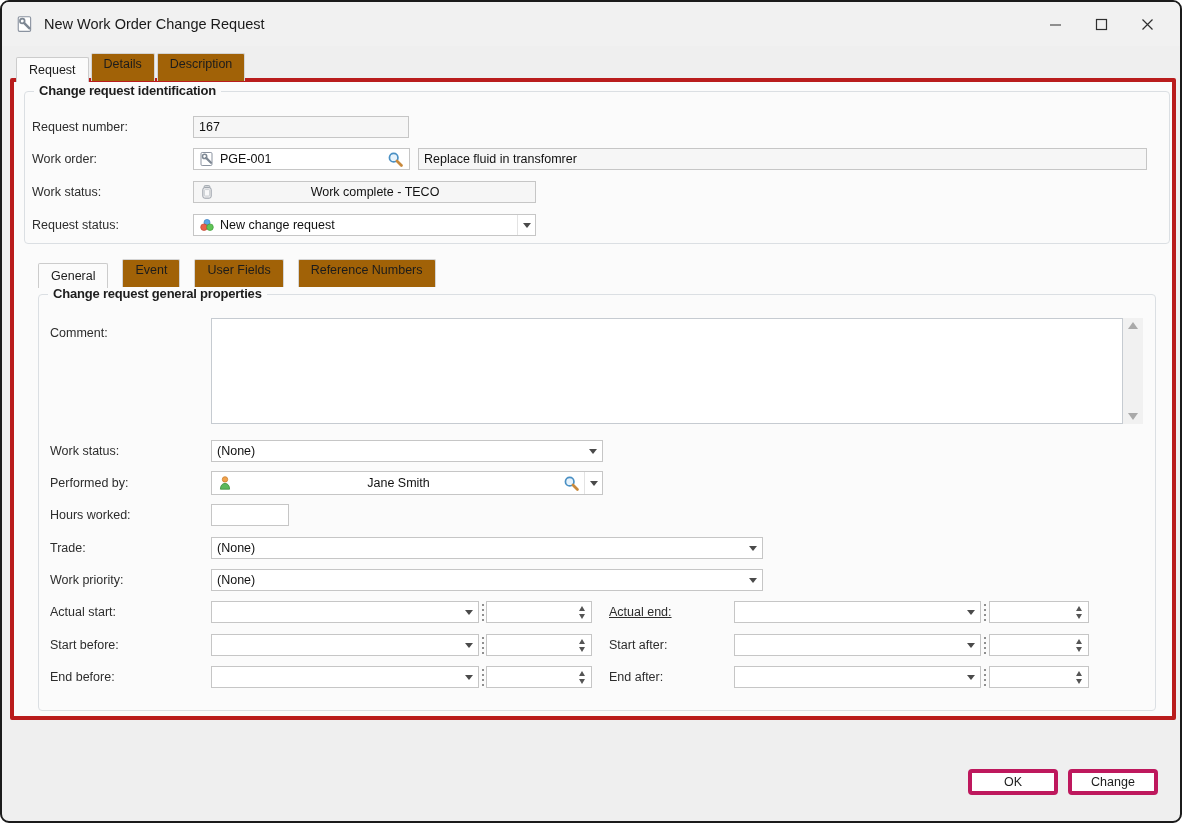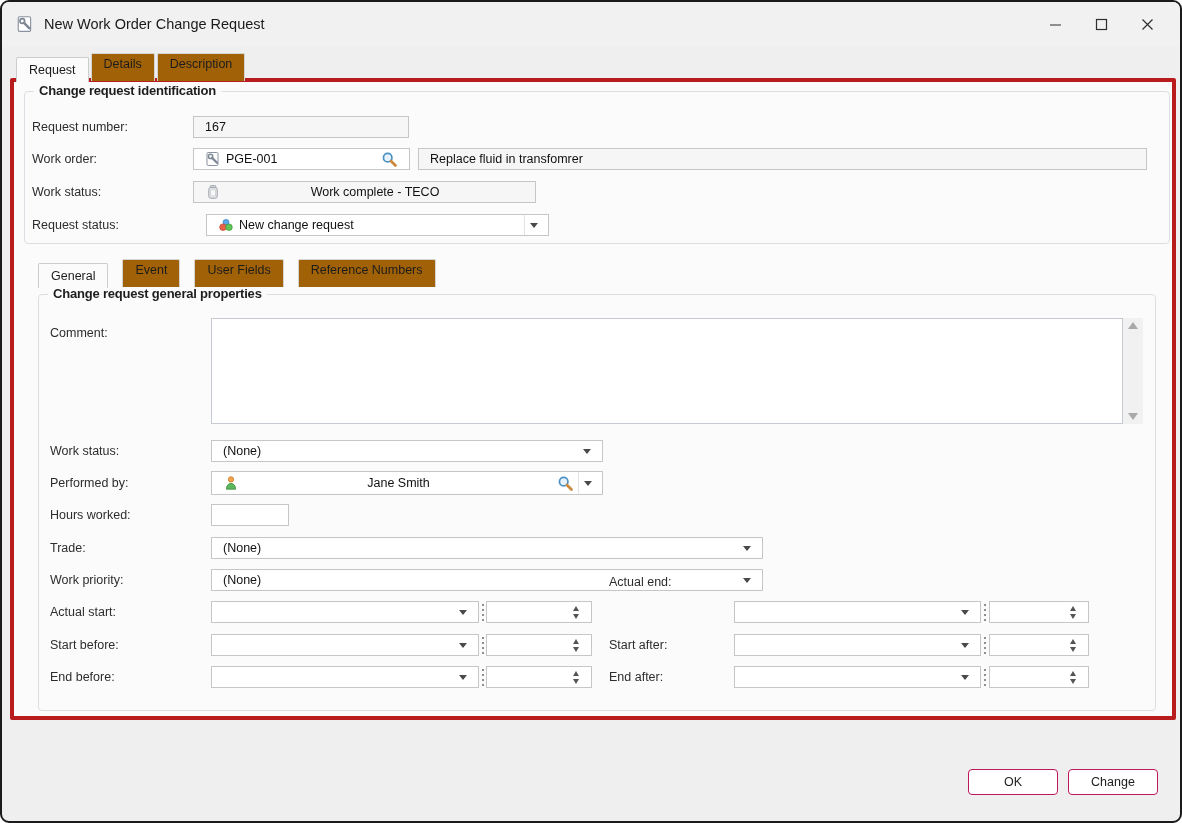--- a/index.html
+++ b/index.html
@@ -24,21 +24,21 @@
   
   .page{position:absolute;left:8px;top:76px;width:1166px;height:642px;box-sizing:border-box;
         background:#fbfbfb;border:4px solid #b91c1c;border-radius:2px;}
   
   .grp{position:absolute;box-sizing:border-box;border:1px solid #dbdfe3;border-radius:4px;}
   .grp-title{position:absolute;top:-9px;left:9px;padding:0 5px;background:#fbfbfb;
              font-size:13px;font-weight:bold;color:#1d1d1d;letter-spacing:-0.2px;}
   
   .lbl{position:absolute;font-size:12.5px;color:#2d2d2d;line-height:22px;white-space:nowrap;}
   .fld{position:absolute;box-sizing:border-box;height:22px;background:#ffffff;border:1px solid #c6c6c6;
-       display:flex;align-items:center;padding:0 11px;font-size:12.5px;color:#111;overflow:hidden;}
+       display:flex;align-items:center;padding:0 5px;font-size:12.5px;color:#111;overflow:hidden;}
   .fld.readonly{background:#f6f6f6;}
   .fld .ficon{width:16px;height:16px;margin-right:5px;flex:0 0 auto;}
   .fld .ftext{flex:1 1 auto;white-space:nowrap;overflow:hidden;}
   .arrow{width:0;height:0;border-left:4px solid transparent;border-right:4px solid transparent;
          border-top:5px solid #4a4a4a;margin-left:6px;flex:0 0 auto;}
   .arrow-seg{display:flex;align-items:center;justify-content:center;width:17px;align-self:stretch;
              margin-right:-5px;margin-left:4px;border-left:1px solid #e3e3e3;flex:0 0 auto;}
   .arrow-seg .arrow{margin-left:0;}
   .search-ico{width:17px;height:17px;flex:0 0 auto;margin-left:4px;}
   
@@ -49,21 +49,21 @@
   .tri-down{width:0;height:0;border-left:5px solid transparent;border-right:5px solid transparent;border-top:7px solid #a9a9a9;}
   
   .dots{position:absolute;width:2px;height:17px;
         background:repeating-linear-gradient(to bottom,#8f8f8f 0 2px,transparent 2px 5px);}
   .spin-seg{display:flex;flex-direction:column;justify-content:center;gap:3px;align-items:center;
             width:16px;align-self:stretch;margin-right:-4px;flex:0 0 auto;}
   .sp-up{width:0;height:0;border-left:3.5px solid transparent;border-right:3.5px solid transparent;border-bottom:5px solid #555;}
   .sp-down{width:0;height:0;border-left:3.5px solid transparent;border-right:3.5px solid transparent;border-top:5px solid #555;}
   
   .btn{position:absolute;box-sizing:border-box;width:90px;height:26px;background:#ffffff;
-       border:1px solid #be185d;border-radius:4px;font-size:12.5px;color:#1d1d1d;
+       border:4px solid #be185d;border-radius:4px;font-size:12.5px;color:#1d1d1d;
        font-family:"Liberation Sans",sans-serif;display:flex;align-items:center;justify-content:center;}
 </style>
 </head>
 <body>
 
 <div id="window">
 
   <div class="titlebar">
     <svg class="app-icon" viewBox="0 0 16 16">
       <rect x="2" y="1.5" width="11" height="13" rx="1.2" fill="#ffffff" stroke="#8b93a0" stroke-width="1"></rect>
@@ -128,21 +128,21 @@
     <div class="fld readonly" style="left:179px;top:99px;width:343px;text-align:center;">
       <svg class="ficon" viewBox="0 0 16 16">
         <rect x="5.2" y="1.6" width="5.6" height="3" rx="1" fill="#d6d8dc" stroke="#9aa0a8" stroke-width="0.9"></rect>
         <rect x="3.8" y="3.6" width="8.4" height="10.6" rx="2" fill="#ececee" stroke="#9aa0a8" stroke-width="1"></rect>
         <rect x="5.4" y="5.6" width="5.2" height="6.4" rx="1" fill="#f8f8f9" stroke="#c2c6cc" stroke-width="0.8"></rect>
       </svg>
       <span class="ftext">Work complete - TECO</span>
     </div>
 
     <span class="lbl" style="left:18px;top:132px;">Request status:</span>
-    <div class="fld" style="left:192px;top:132px;width:343px;">
+    <div class="fld" style="left:179px;top:132px;width:343px;">
       <svg class="ficon" viewBox="0 0 16 16">
         <circle cx="8" cy="5.4" r="3" fill="#59a7e8" stroke="#3d7fbe" stroke-width="0.7"></circle>
         <circle cx="5" cy="10.2" r="3.3" fill="#e8614b" stroke="#bf4733" stroke-width="0.7"></circle>
         <circle cx="11" cy="10.2" r="3.3" fill="#5fc457" stroke="#3f9c3a" stroke-width="0.7"></circle>
       </svg>
       <span class="ftext">New change request</span>
       <span class="arrow-seg">
           <span class="arrow"></span>
         </span>
     </div>
@@ -212,21 +212,21 @@
       <span class="arrow"></span>
     </div>
     <span class="dots" style="left:468px;top:522px;"></span>
     <div class="fld" style="left:472px;top:519px;width:106px;">
       <span class="ftext"></span>
       <span class="spin-seg">
           <span class="sp-up"></span>
           <span class="sp-down"></span>
         </span>
     </div>
-    <span class="lbl" style="left:595px;top:489px;">Actual end:</span>
+    <span class="lbl" style="left:595px;top:519px;text-decoration:underline;">Actual end:</span>
     <div class="fld" style="left:720px;top:519px;width:247px;">
       <span class="ftext"></span>
       <span class="arrow"></span>
     </div>
     <span class="dots" style="left:970px;top:522px;"></span>
     <div class="fld" style="left:975px;top:519px;width:100px;">
       <span class="ftext"></span>
       <span class="spin-seg">
           <span class="sp-up"></span>
           <span class="sp-down"></span>

